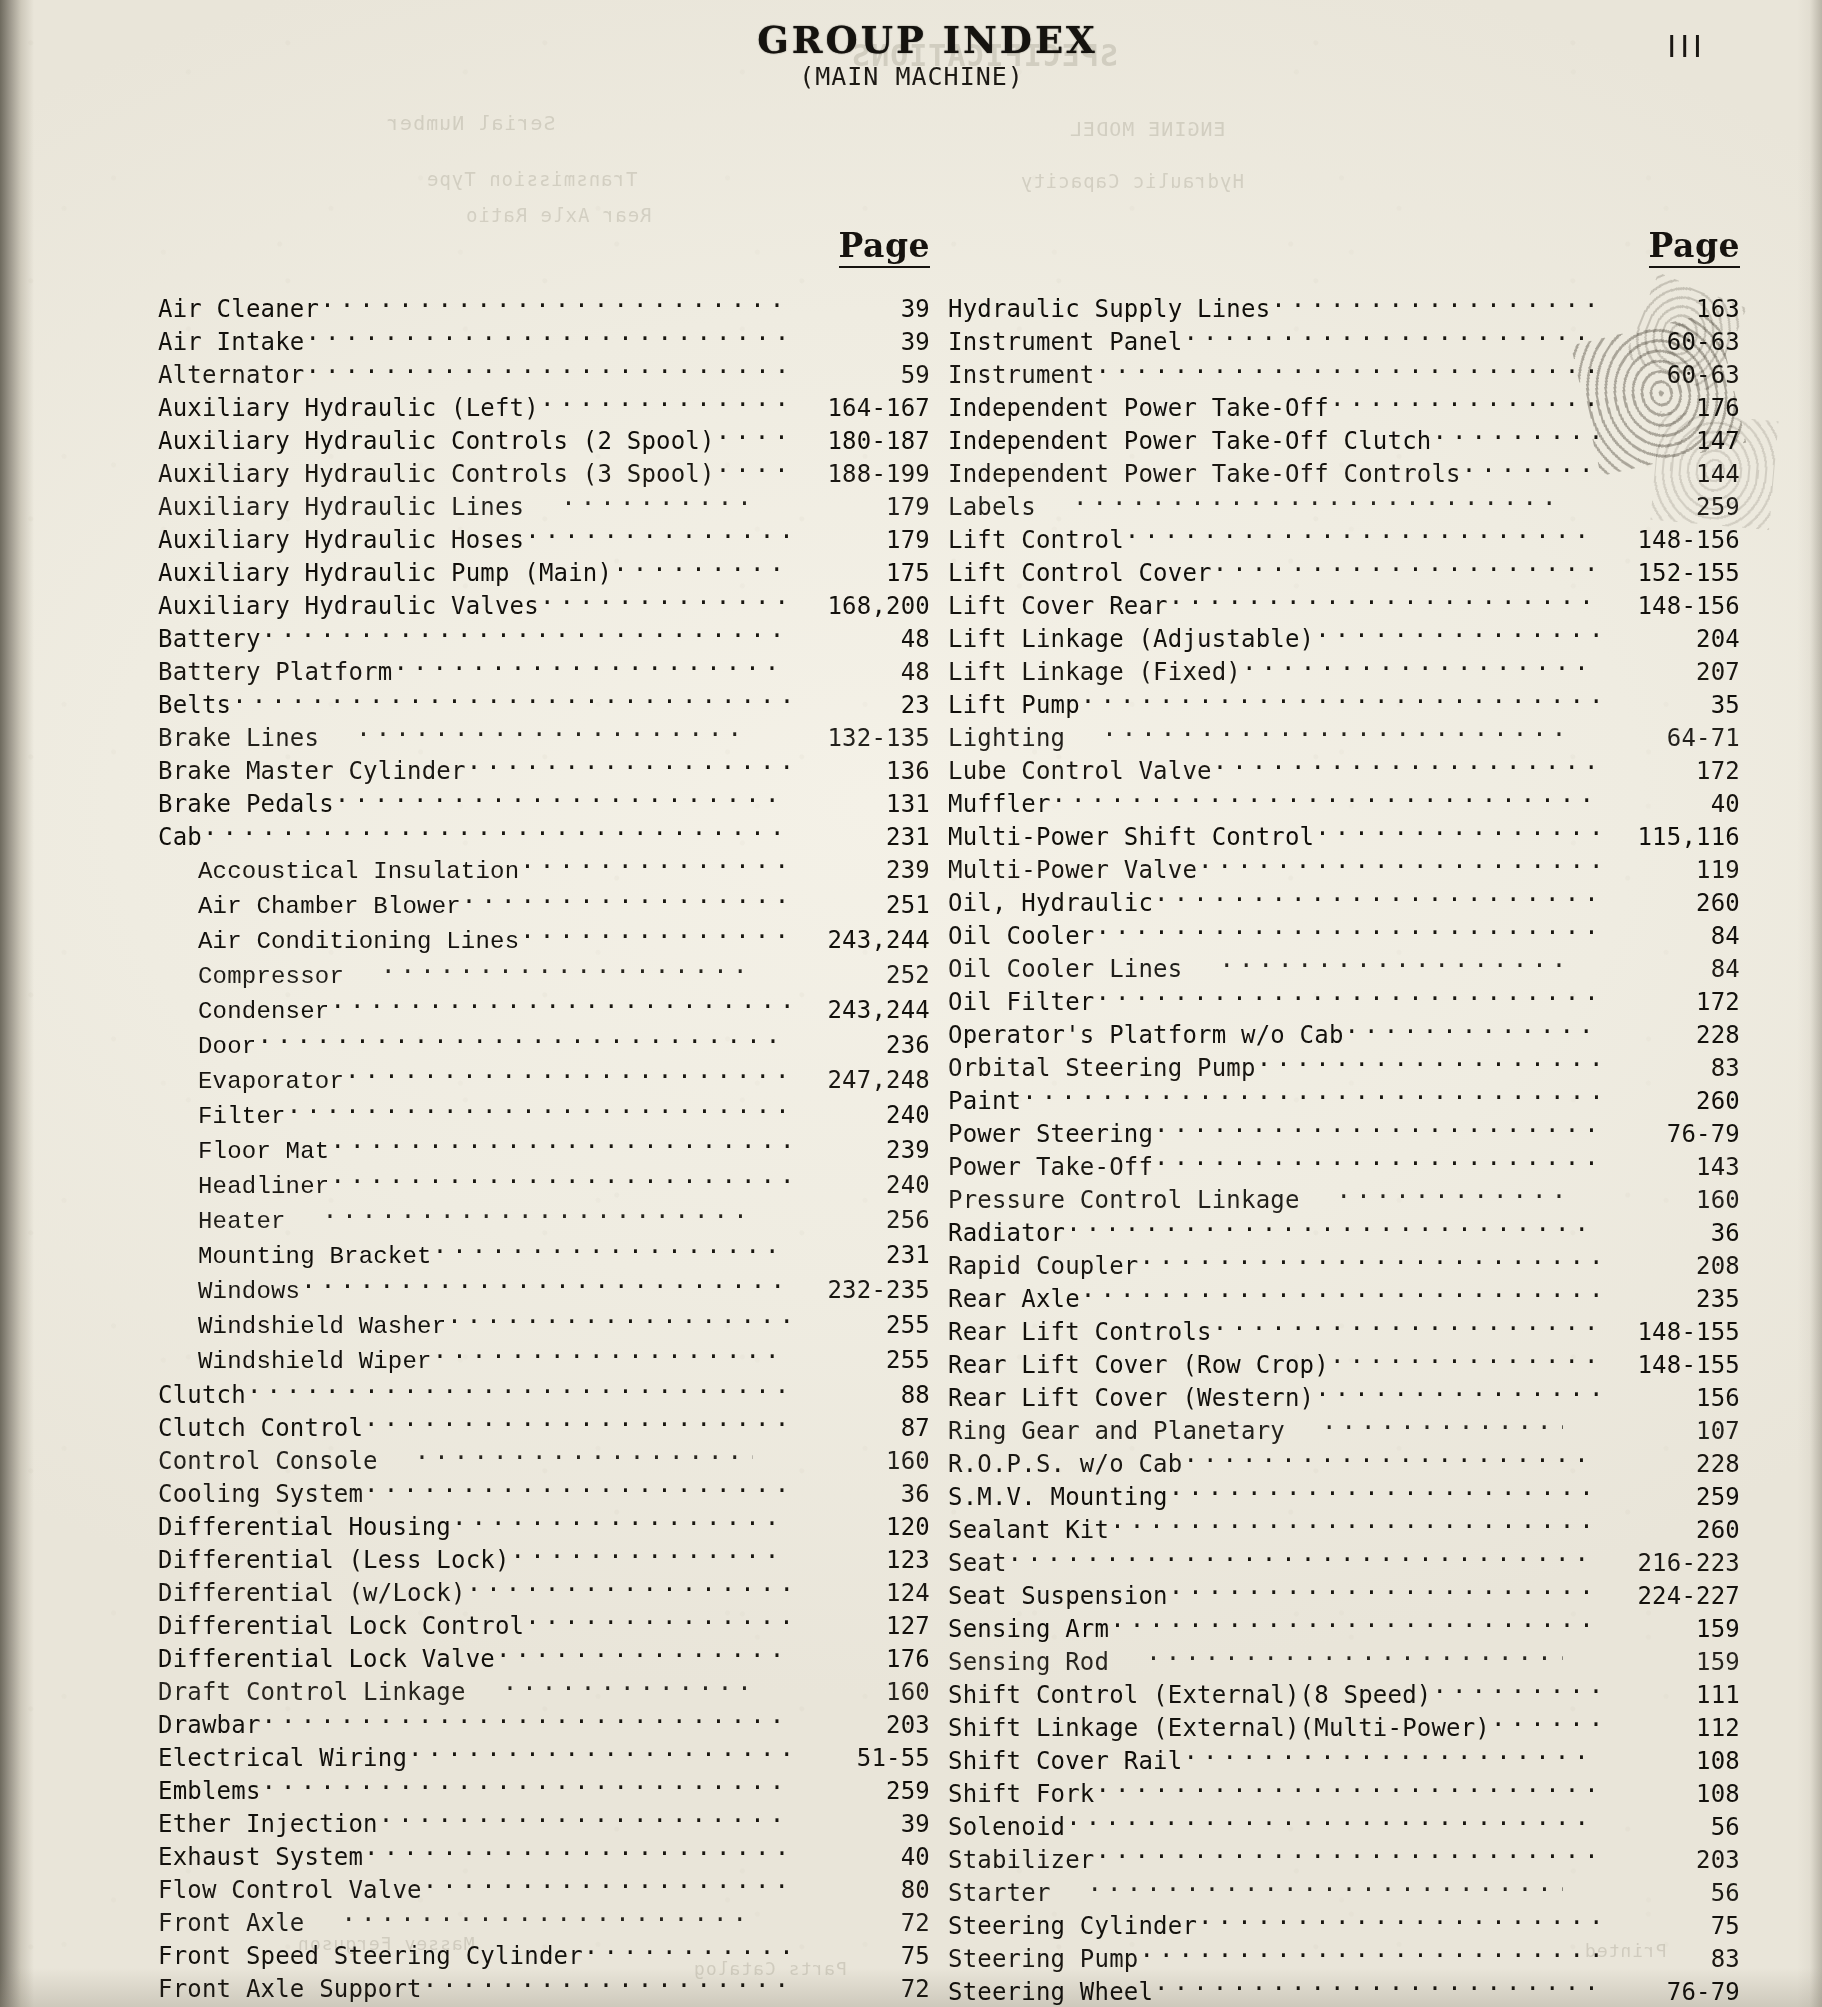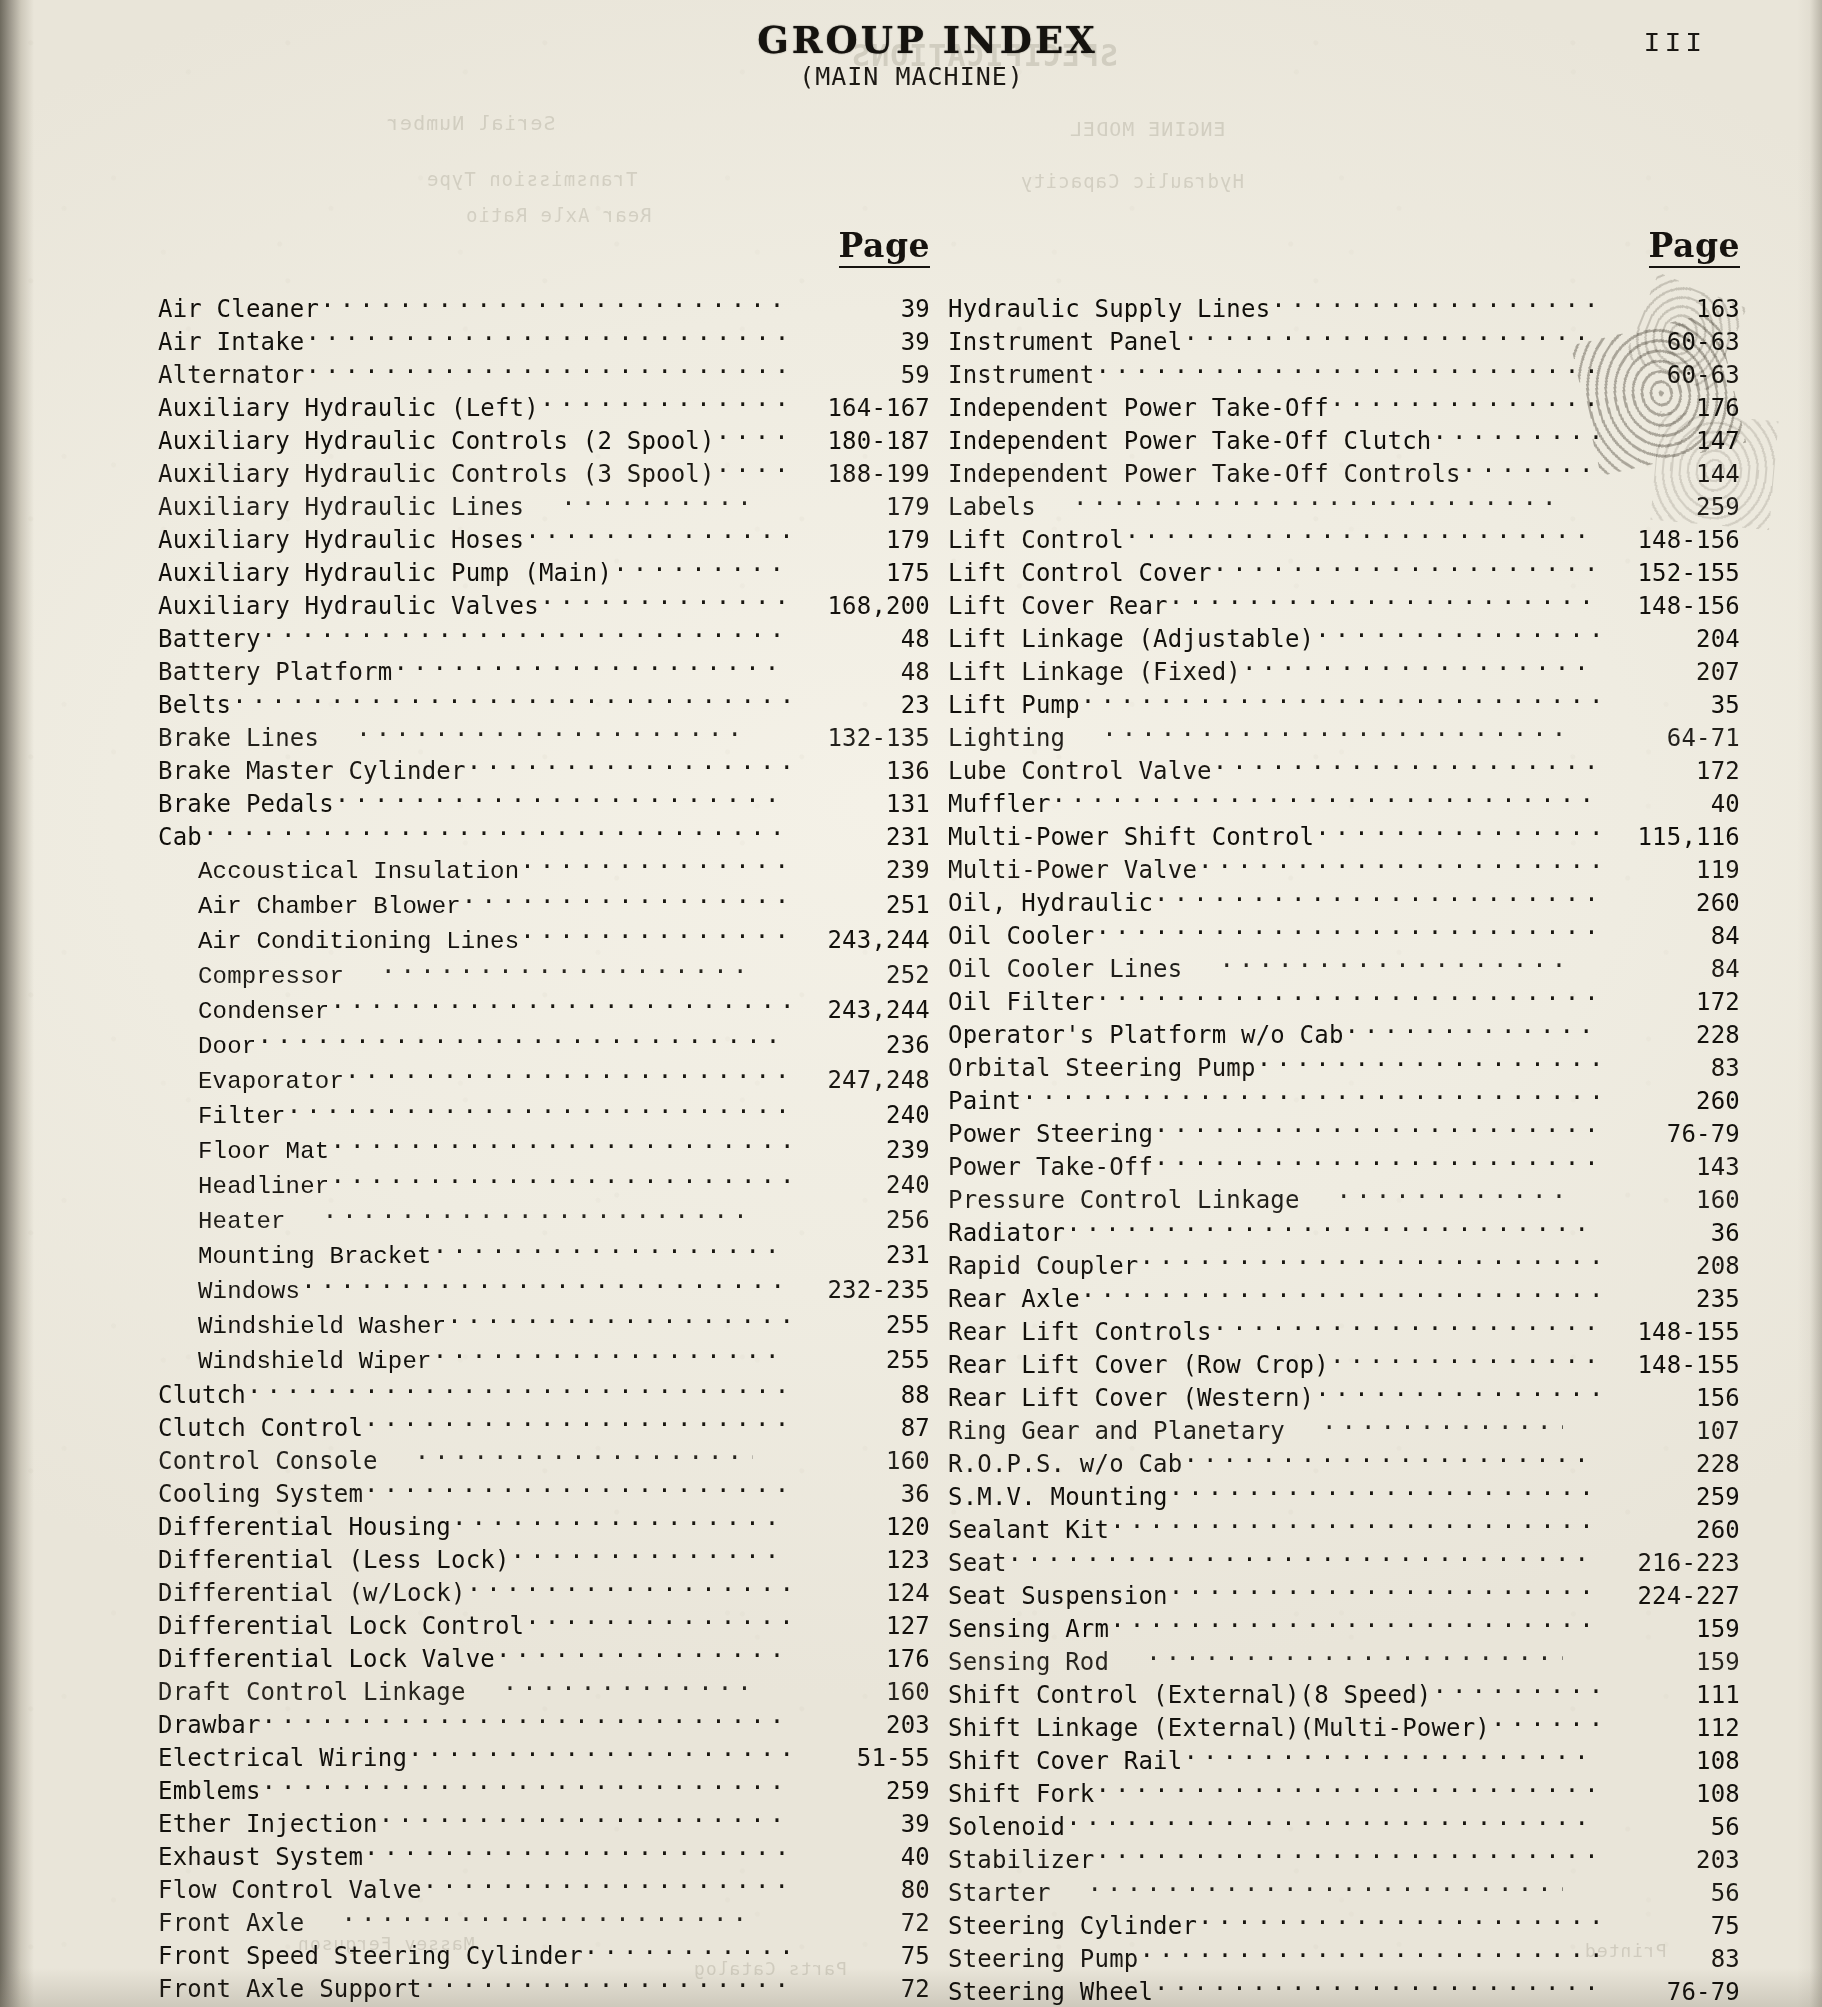--- a/index.html
+++ b/index.html
@@ -91,22 +91,22 @@
   #doc-subtitle {
     font-size: 25px;
     letter-spacing: 1px;
     color: #1d1a15;
     font-family: "DejaVu Sans Mono", "Liberation Mono", monospace;
   }
   #folio {
     position: absolute;
     right: 117px;
     top: 28px;
-    font-family: Liberation Mono, monospace;
-    font-size: 28px;
+    font-family: Liberation Sans, sans-serif;
+    font-size: 32px;
     letter-spacing: 4px;
     color: #1a1713;
   }
 
   #columns {
     position: absolute;
     left: 0; top: 226px;
     width: 100%;
     display: flex;
   }

